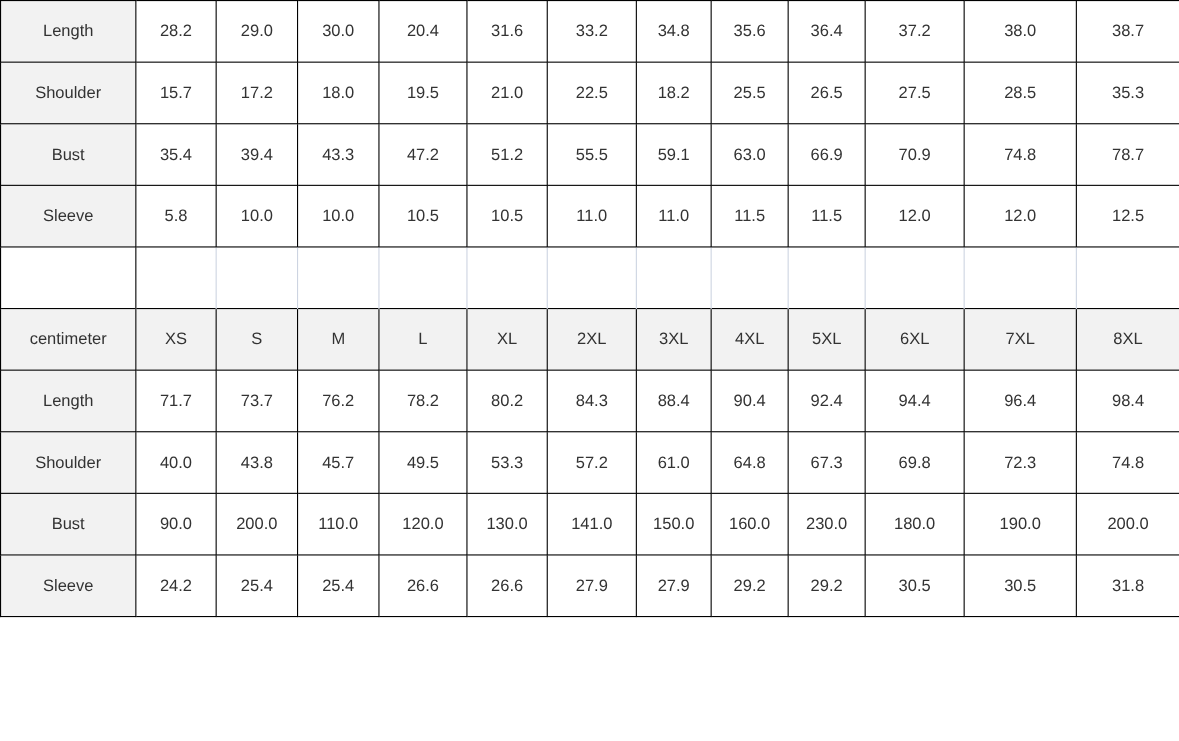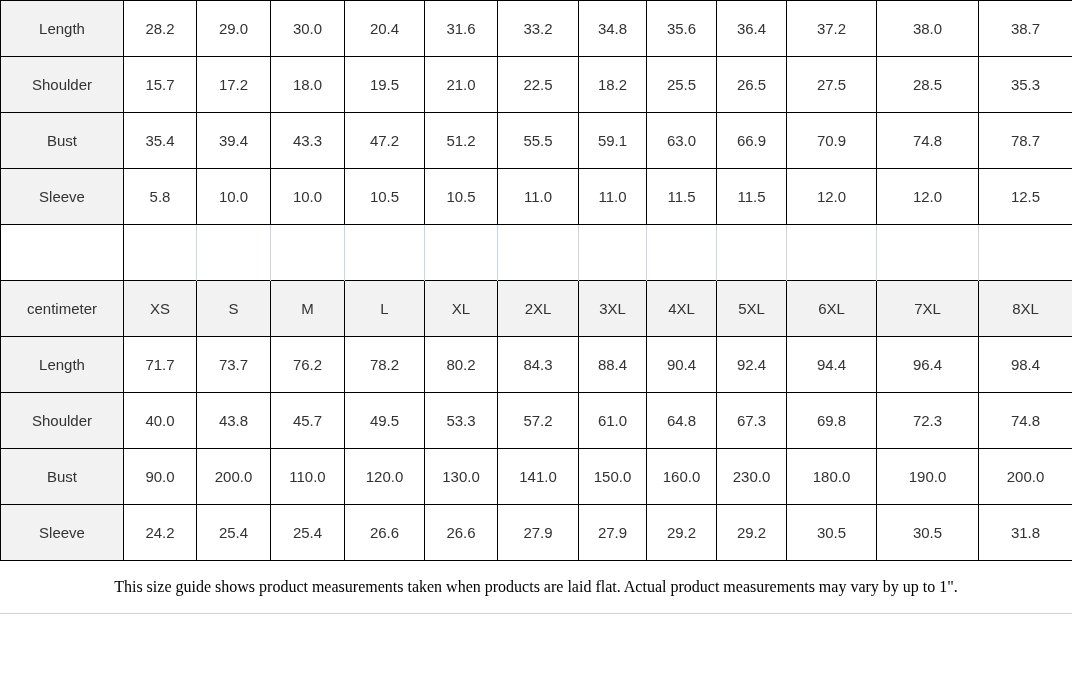--- a/index.html
+++ b/index.html
@@ -225,16 +225,13 @@
           <td>27.9</td>
           <td>27.9</td>
           <td>29.2</td>
           <td>29.2</td>
           <td>30.5</td>
           <td>30.5</td>
           <td>31.8</td>
         </tr>
       </tbody>
   </table>
-  <div class="footer">
-    <span class="note">This size guide shows product measurements taken when products are laid flat. Actual product measurements may vary by up to 1".</span>
-  </div>
 </div>
 
 </body></html>

